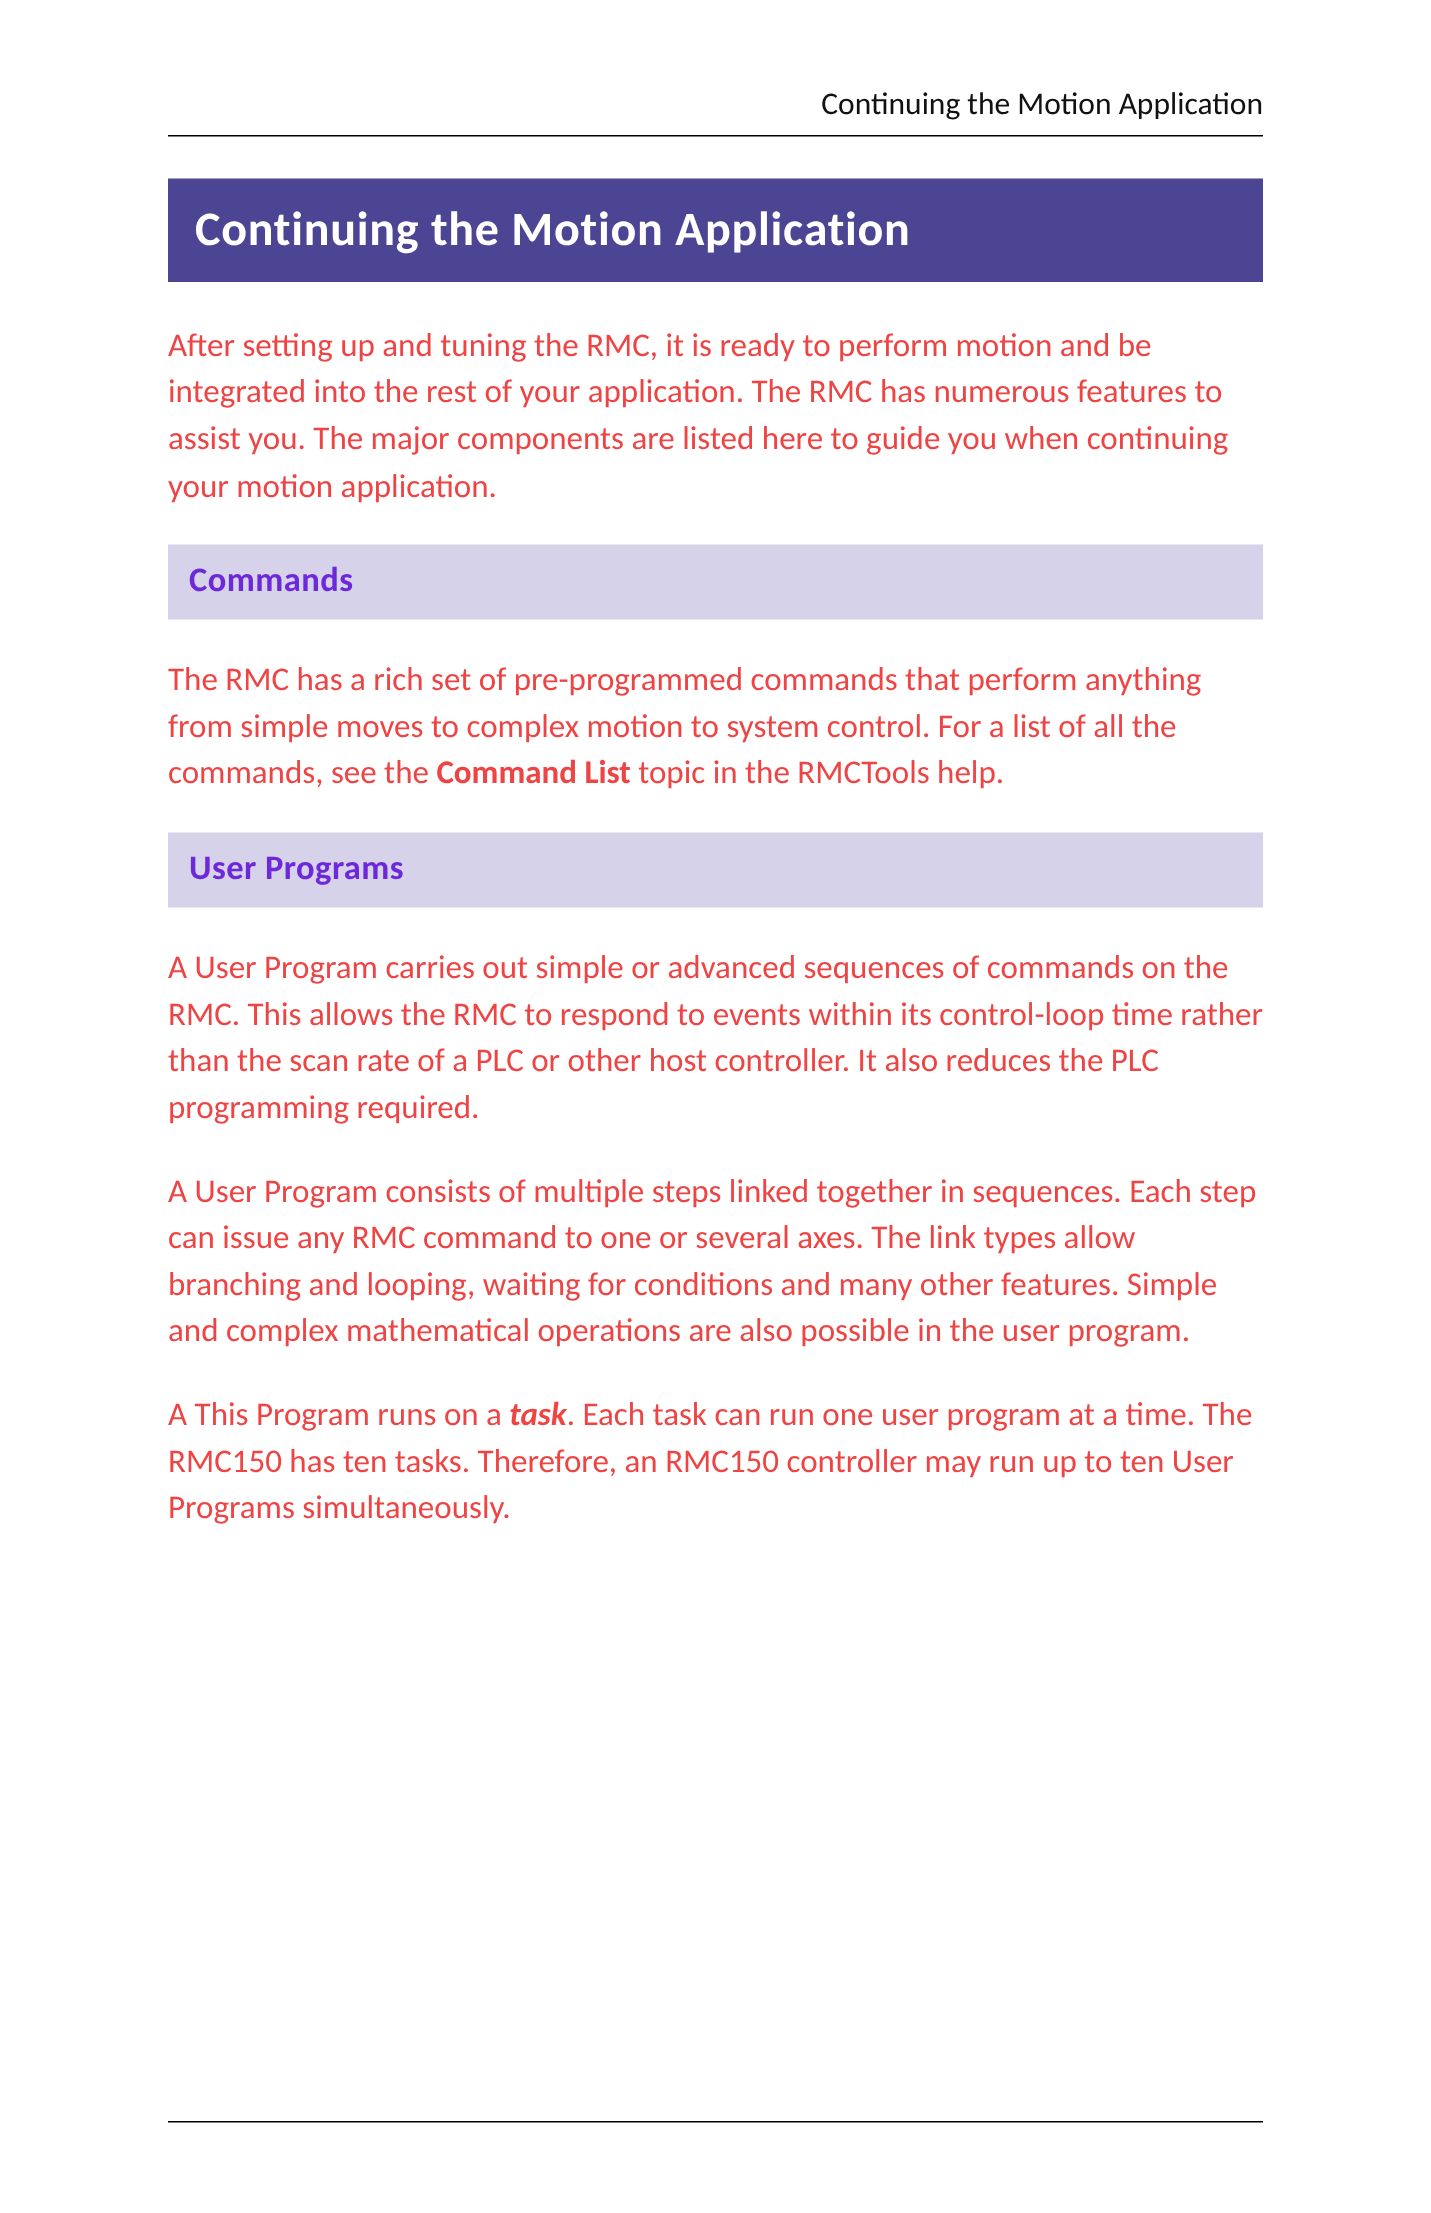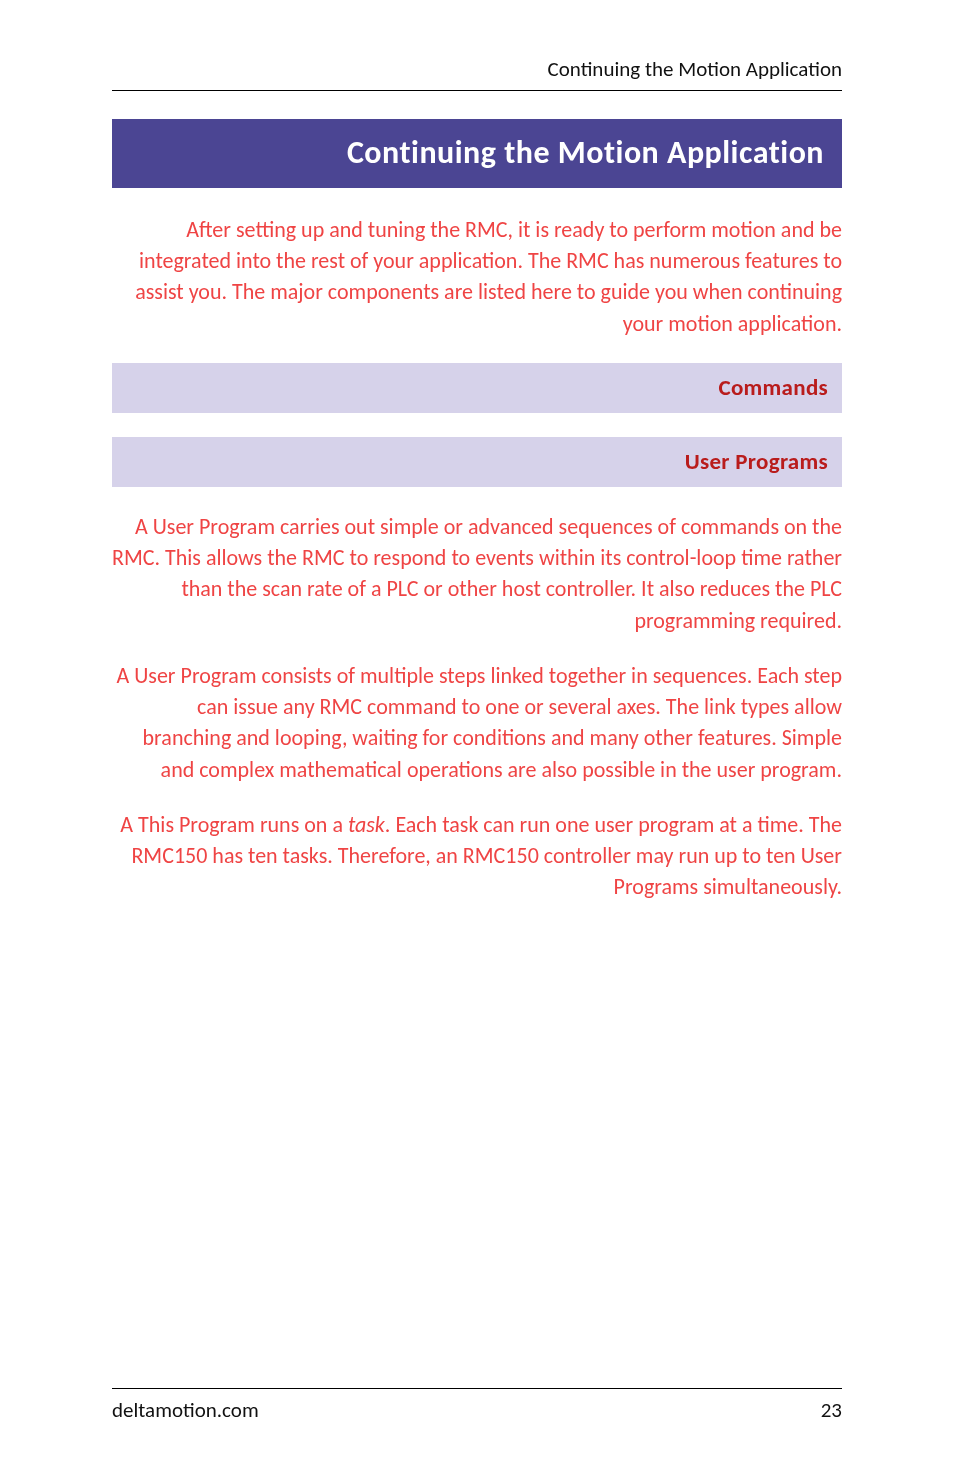--- a/index.html
+++ b/index.html
@@ -1,15 +1,15 @@
 <!DOCTYPE html>
 <html><head>
 <meta charset="utf-8">
 <style>
-  * { box-sizing: border-box; margin: 0; padding: 0; text-align: right; }
+  * { box-sizing: border-box; margin: 0; padding: 0; }
   html, body { width: 954px; height: 1475px; }
   body {
     font-family: Calibri, "Segoe UI", Arial, sans-serif;
     background: #fff;
     color: #000;
     position: relative;
   }
   .page {
     padding: 56px 112px 0 112px;
   }
@@ -34,30 +34,30 @@
     letter-spacing: 0.5px;
   }
   .body-text {
     font-size: 22px;
     line-height: 1.42;
     color: #ef4444;
     margin-bottom: 24px;
   }
   .section-bar {
     background: #d6d2ea;
-    color: #b91c1c;
+    color: #6d28d9;
     font-weight: 700;
     font-size: 23px;
     padding: 10px 14px 12px 14px;
     margin-top: 6px;
     margin-bottom: 24px;
     letter-spacing: 0.3px;
   }
   .bold { font-weight: 700; }
-  .italic { font-style: italic; }
+  .italic { font-style: italic; font-weight: bold; }
   .footer {
     position: absolute;
     left: 112px;
     right: 112px;
     bottom: 52px;
   }
   .footer-rule {
     border: none;
     border-top: 1.5px solid #000;
     margin-bottom: 8px;
@@ -82,35 +82,34 @@
   <div class="title-bar">
     <span>Continuing the Motion Application</span>
   </div>
 
   <p class="body-text">After setting up and tuning the RMC, it is ready to perform motion and be integrated into the rest of your application. The RMC has numerous features to assist you. The major components are listed here to guide you when continuing your motion application.</p>
 
   <div class="section-bar">
     <span>Commands</span>
   </div>
 
+  <p class="body-text">
+    <span>The RMC has a rich set of pre-programmed commands that perform anything from simple moves to complex motion to system control. For a list of all the commands, see the </span><span class="bold">Command List</span><span> topic in the RMCTools help.</span>
+  </p>
 
   <div class="section-bar">
     <span>User Programs</span>
   </div>
 
   <p class="body-text">A User Program carries out simple or advanced sequences of commands on the RMC. This allows the RMC to respond to events within its control-loop time rather than the scan rate of a PLC or other host controller. It also reduces the PLC programming required.</p>
 
   <p class="body-text">A User Program consists of multiple steps linked together in sequences. Each step can issue any RMC command to one or several axes. The link types allow branching and looping, waiting for conditions and many other features. Simple and complex mathematical operations are also possible in the user program.</p>
 
   <p class="body-text">
     <span>A This Program runs on a </span><span class="italic">task</span><span>. Each task can run one user program at a time. The RMC150 has ten tasks. Therefore, an RMC150 controller may run up to ten User Programs simultaneously.</span>
   </p>
 
 
 </div>
 
 <div class="footer">
   <hr class="footer-rule">
-  <div class="footer-row">
-    <span>deltamotion.com</span>
-    <span>23</span>
-  </div>
 </div>
 
 </body></html>

